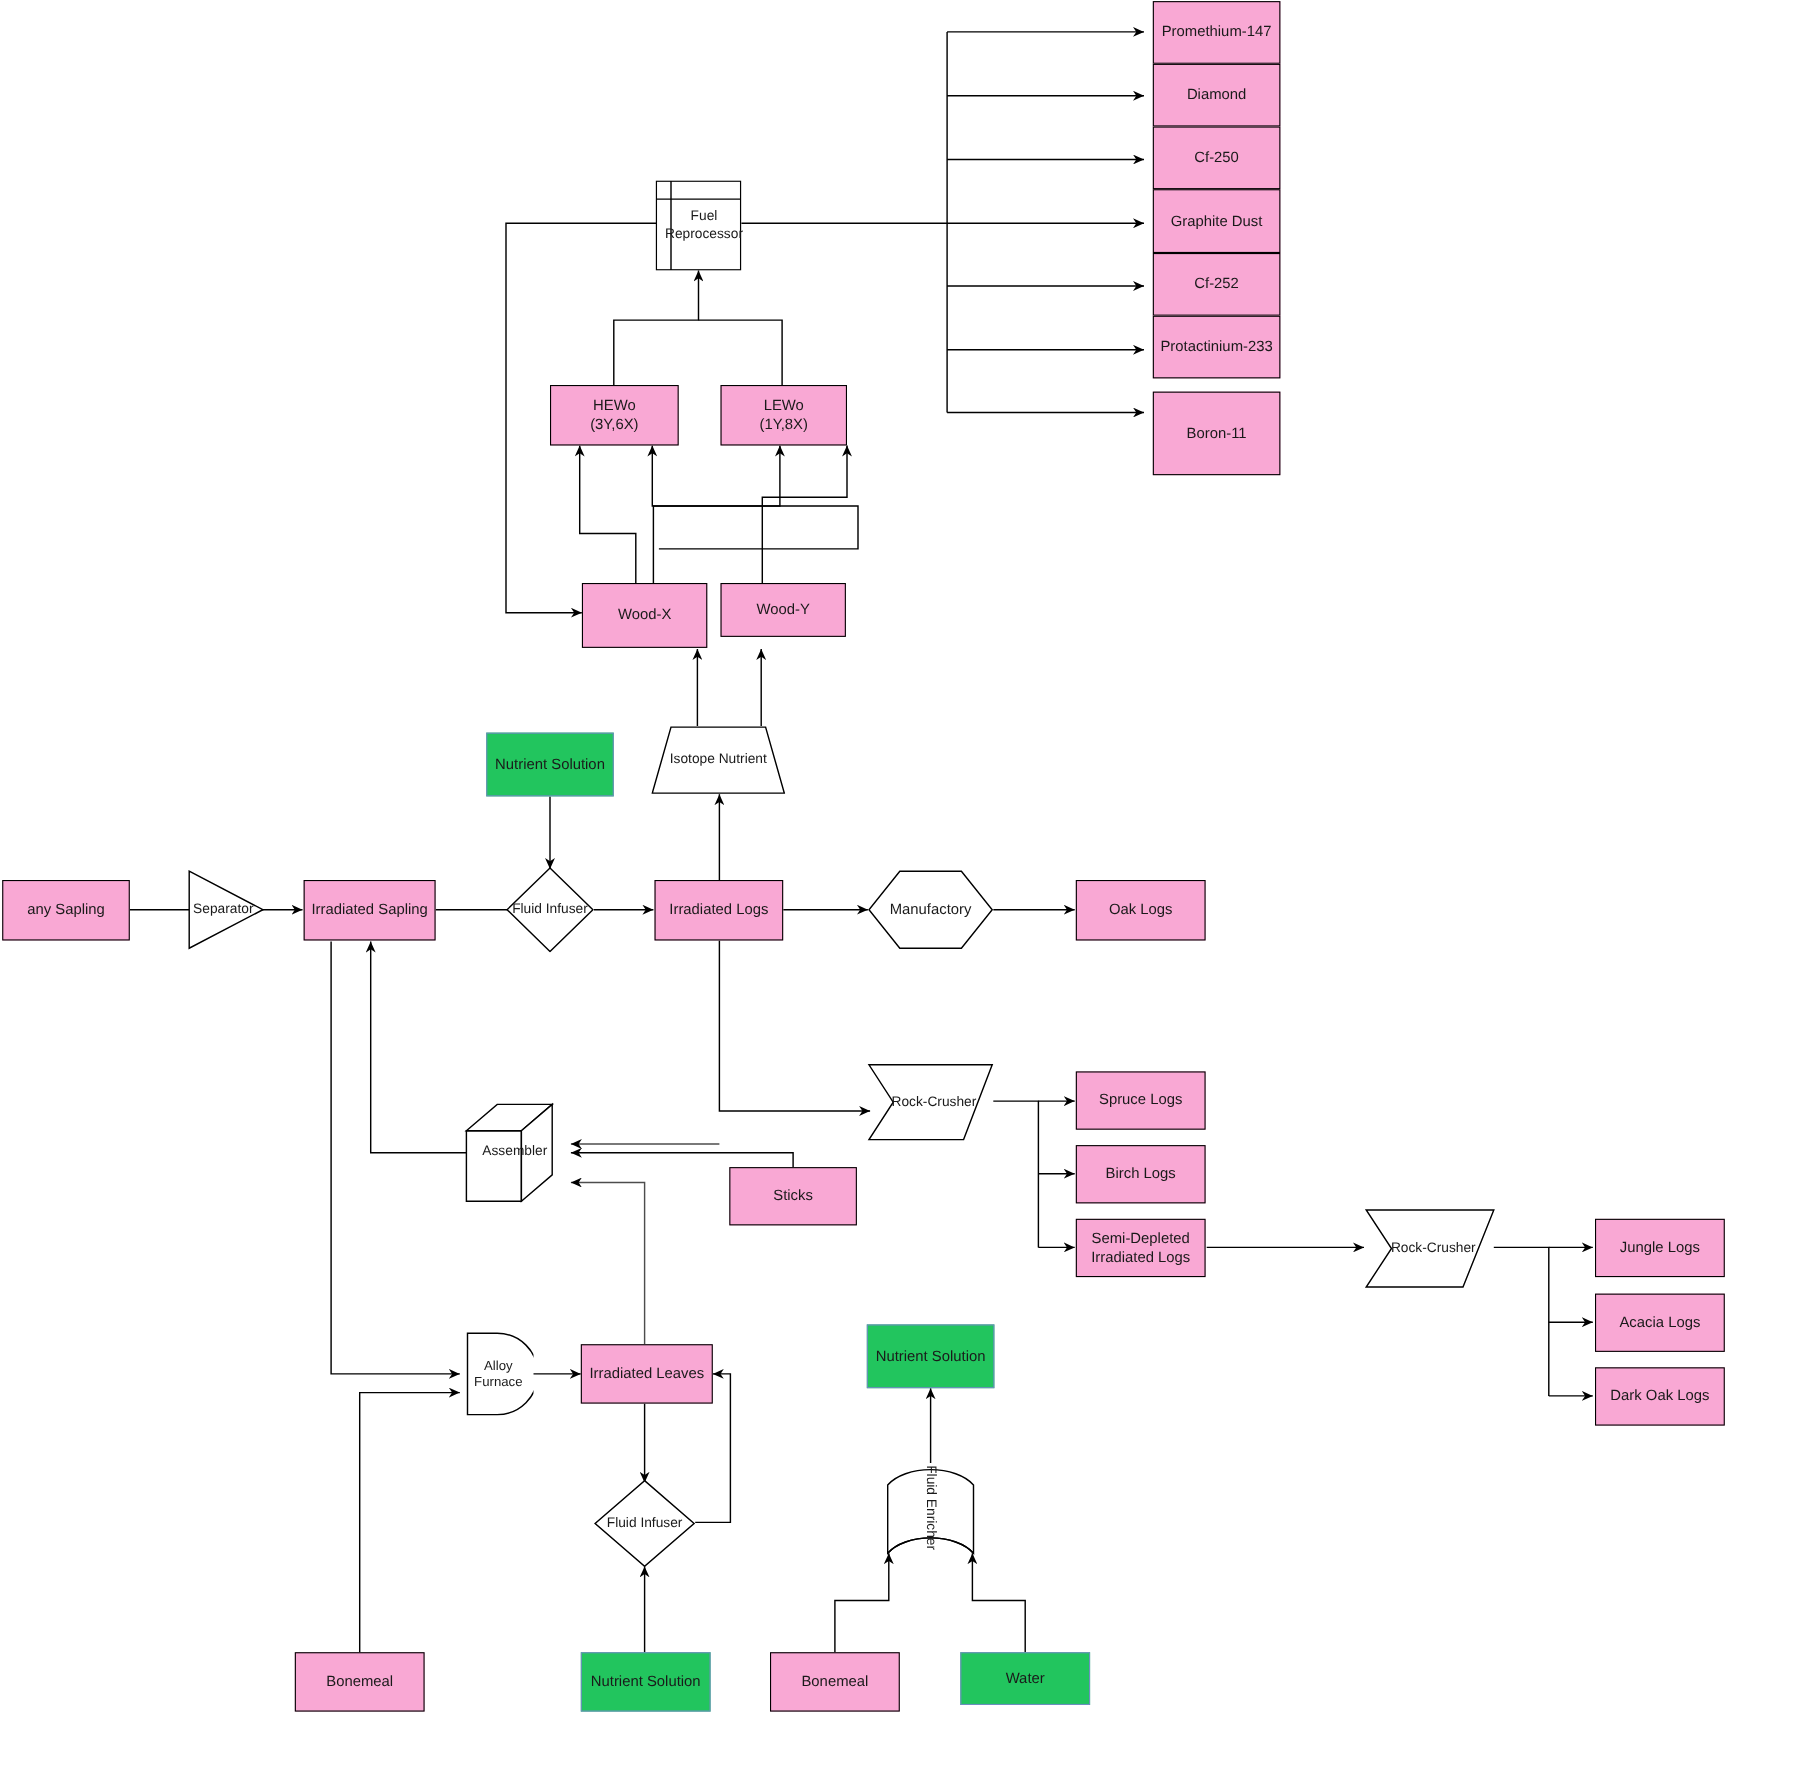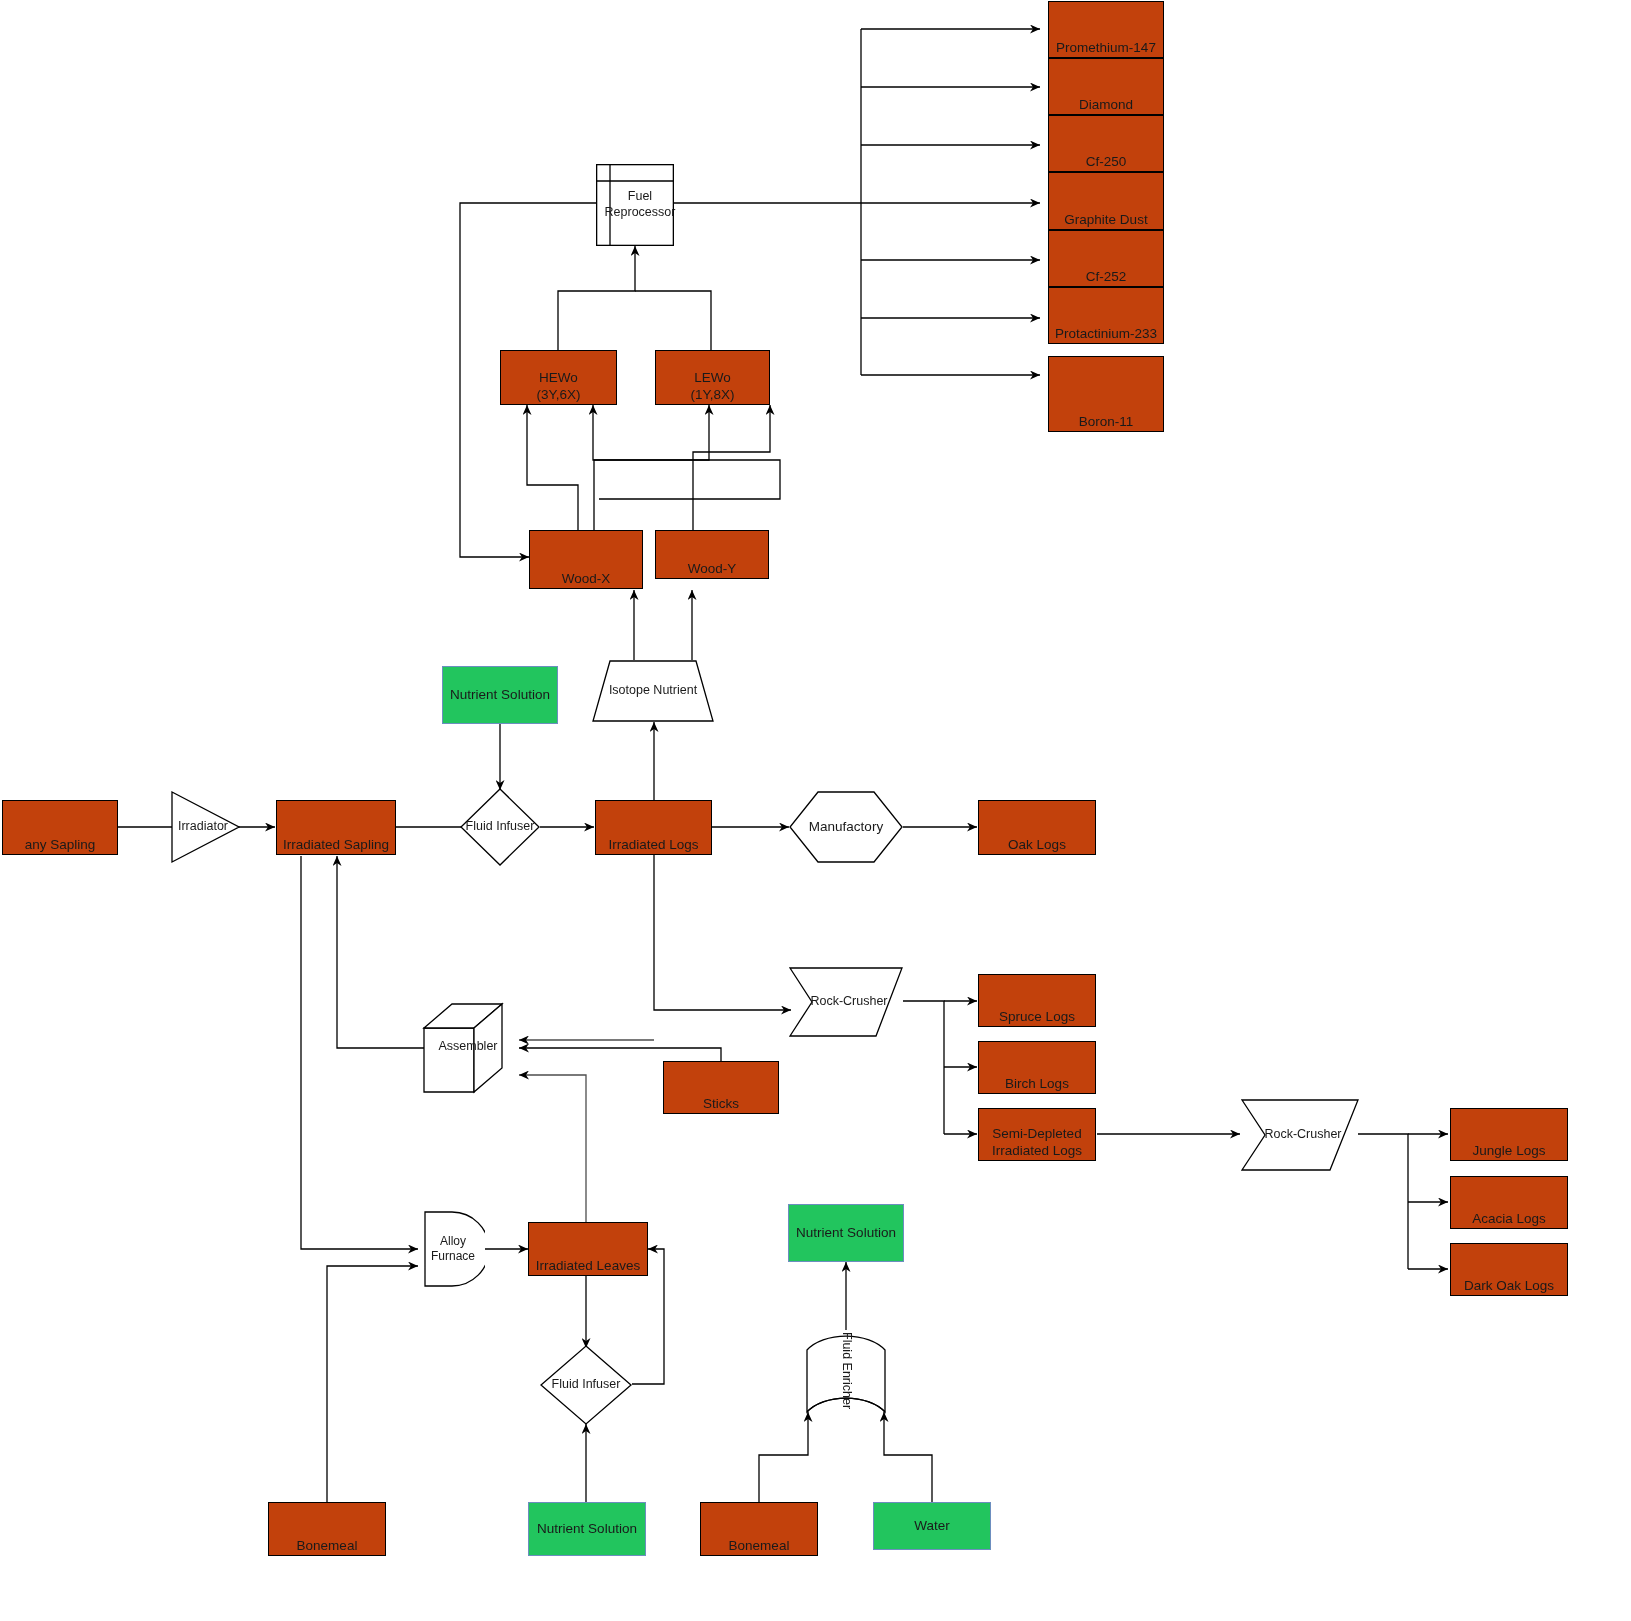--- a/index.html
+++ b/index.html
@@ -1,21 +1,21 @@
 <!DOCTYPE html>
 <html><head>
 <meta charset="utf-8">
 <style>
   html,body{margin:0;padding:0;background:#ffffff;}
   body{font-family:"Liberation Sans", sans-serif;}
   #canvas{position:relative;width:1631px;height:1621px;background:#ffffff;overflow:hidden;}
   svg#wires{position:absolute;left:0;top:0;width:1631px;height:1621px;pointer-events:none;}
   .node{position:absolute;box-sizing:border-box;display:flex;align-items:center;justify-content:center;
         text-align:center;font-size:13.5px;color:#1a1a1a;line-height:1.25;}
-  .rect{border:1.3px solid #000;background:#c2410c;align-items:flex-end;}
+  .rect{border:1.3px solid #000;background:#f9a8d4;}
   .blue{border:1.3px solid #6c8ebf;background:#22c55e;}
   .shape{background:transparent;border:none;}
   .shape svg{position:absolute;left:0;top:0;}
   .lbl{position:relative;z-index:2;padding:0 2px;}
   .vtext{writing-mode:vertical-rl;}
 </style>
 </head>
 <body>
 
 <div id="canvas">
@@ -161,21 +161,21 @@
   </div>
 
   <div class="node rect" style="left:2px;top:800px;width:116px;height:55px;">
     <span class="lbl">any Sapling</span>
   </div>
 
   <div class="node shape" style="left:170px;top:790px;width:70px;height:74px;">
     <svg width="70" height="74" viewBox="0 0 70 74">
       <polygon points="2,2 69,37 2,72" fill="#fff" stroke="#000" stroke-width="1.3"></polygon>
     </svg>
-    <span class="lbl" style="font-size:12.5px;margin-left:-4px;">Irradiator</span>
+    <span class="lbl" style="font-size:12.5px;margin-left:-4px;">Separator</span>
   </div>
 
   <div class="node rect" style="left:276px;top:800px;width:120px;height:55px;">
     <span class="lbl">Irradiated Sapling</span>
   </div>
 
   <div class="node shape" style="left:460px;top:788px;width:80px;height:78px;">
     <svg width="80" height="78" viewBox="0 0 80 78">
       <polygon points="40,1 79,39 40,77 1,39" fill="#fff" stroke="#000" stroke-width="1.3"></polygon>
     </svg>

